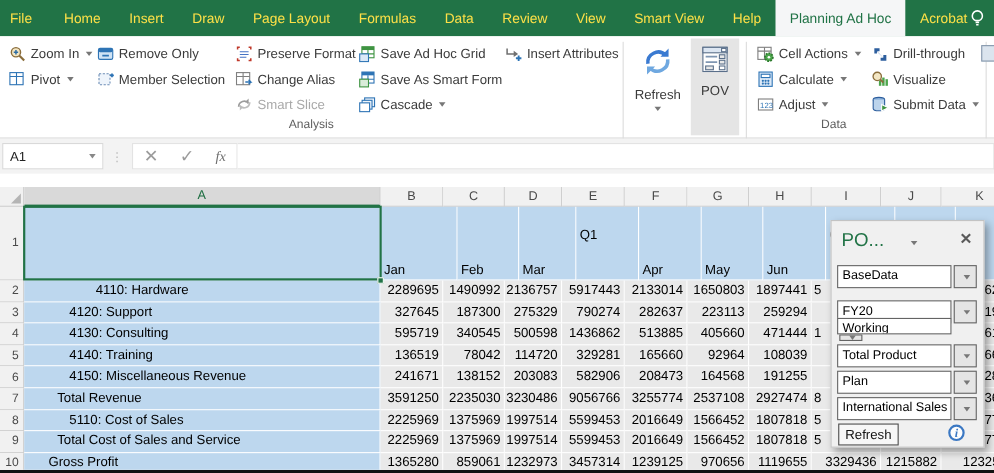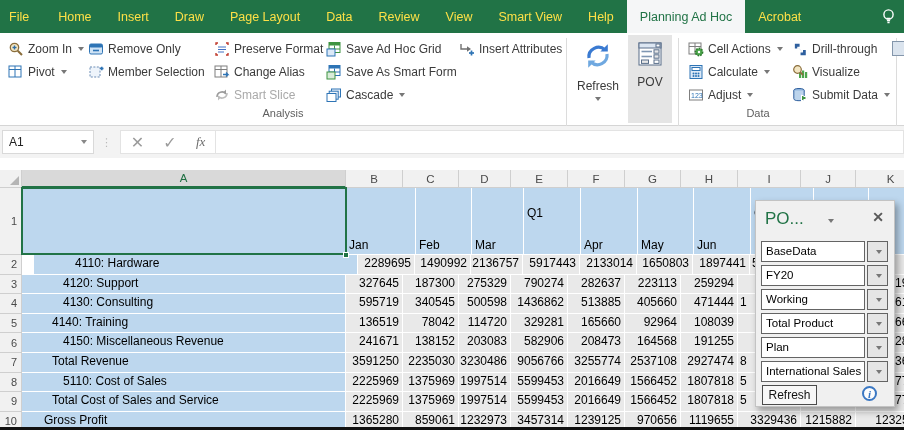--- a/index.html
+++ b/index.html
@@ -75,20 +75,21 @@
 <body>
 
 <div id="screen">
 
   <div id="tabbar">
       <div class="tab file">File</div>
       <div class="tab">Home</div>
       <div class="tab">Insert</div>
       <div class="tab">Draw</div>
       <div class="tab">Page Layout</div>
+      <div class="tab">Formulas</div>
       <div class="tab">Data</div>
       <div class="tab">Review</div>
       <div class="tab">View</div>
       <div class="tab">Smart View</div>
       <div class="tab">Help</div>
       <div class="tab active">Planning Ad Hoc</div>
       <div class="tab">Acrobat</div>
       <span id="bulb"><svg width="19" height="19" viewBox="0 0 19 19" xmlns="http://www.w3.org/2000/svg">
           <circle cx="9.5" cy="7.5" r="4.6" fill="none" stroke="#fff" stroke-width="1.4"></circle>
           <path d="M7.6 11.5 h3.8 M7.9 13.5 h3.2 M8.4 15.5 h2.2" stroke="#fff" stroke-width="1.3" fill="none"></path>
@@ -394,21 +395,21 @@
             <span class="toptext">Jun</span>
           </div>
           <div class="cell c-mem" style="width: 63px; height: 67px;">
             <span class="toptext raised">Q2</span>
           </div>
           <div class="cell c-mem" style="width: 55px; height: 67px;"></div>
           <div class="cell c-mem" style="width: 70px; height: 67px;"></div>
         </div>
         <div class="grow">
           <div class="rnum" style="width: 22px; height: 19.6px;">2</div>
-          <div class="cell c-mem lbl" style="width: 324px; height: 19.6px; padding-left: 41px; margin-left: 12px;">4110: Hardware</div>
+          <div class="cell c-mem lbl" style="width: 324px; height: 19.6px; padding-left: 65px;">4110: Hardware</div>
           <div class="cell c-dat num" style="width: 57px; height: 19.6px;">2289695</div>
           <div class="cell c-dat num" style="width: 56px; height: 19.6px;">1490992</div>
           <div class="cell c-dat num" style="width: 52px; height: 19.6px;">2136757</div>
           <div class="cell c-dat num" style="width: 57px; height: 19.6px;">5917443</div>
           <div class="cell c-dat num" style="width: 57px; height: 19.6px;">2133014</div>
           <div class="cell c-dat num" style="width: 56px; height: 19.6px;">1650803</div>
           <div class="cell c-dat num" style="width: 57px; height: 19.6px;">1897441</div>
           <div class="cell c-dat fragL" style="width: 63px; height: 19.6px;">5</div>
           <div class="cell c-dat num" style="width: 55px; height: 19.6px;"></div>
           <div class="cell c-dat fragK" style="width: 70px; height: 19.6px;">62</div>
@@ -436,21 +437,21 @@
           <div class="cell c-dat num" style="width: 57px; height: 19.6px;">1436862</div>
           <div class="cell c-dat num" style="width: 57px; height: 19.6px;">513885</div>
           <div class="cell c-dat num" style="width: 56px; height: 19.6px;">405660</div>
           <div class="cell c-dat num" style="width: 57px; height: 19.6px;">471444</div>
           <div class="cell c-dat fragL" style="width: 63px; height: 19.6px;">1</div>
           <div class="cell c-dat num" style="width: 55px; height: 19.6px;"></div>
           <div class="cell c-dat fragK" style="width: 70px; height: 19.6px;">61</div>
         </div>
         <div class="grow">
           <div class="rnum" style="width: 22px; height: 19.6px;">5</div>
-          <div class="cell c-mem lbl" style="width: 324px; height: 19.6px; padding-left: 30px;">4140: Training</div>
+          <div class="cell c-mem lbl" style="width: 324px; height: 19.6px; padding-left: 41px;">4140: Training</div>
           <div class="cell c-dat num" style="width: 57px; height: 19.6px;">136519</div>
           <div class="cell c-dat num" style="width: 56px; height: 19.6px;">78042</div>
           <div class="cell c-dat num" style="width: 52px; height: 19.6px;">114720</div>
           <div class="cell c-dat num" style="width: 57px; height: 19.6px;">329281</div>
           <div class="cell c-dat num" style="width: 57px; height: 19.6px;">165660</div>
           <div class="cell c-dat num" style="width: 56px; height: 19.6px;">92964</div>
           <div class="cell c-dat num" style="width: 57px; height: 19.6px;">108039</div>
           <div class="cell c-dat num" style="width: 63px; height: 19.6px;"></div>
           <div class="cell c-dat num" style="width: 55px; height: 19.6px;"></div>
           <div class="cell c-dat fragK" style="width: 70px; height: 19.6px;">66</div>
@@ -534,27 +535,27 @@
     <div id="pov-title">PO...</div>
     <span class="caret" id="pov-caret"></span>
     <div id="pov-close">✕</div>
     <div id="pov-combos">
         <div class="combo" style="top: 40px;">
           <div class="val">BaseData</div>
           <div class="arrbtn">
             <span class="caret"></span>
           </div>
         </div>
-        <div class="combo" style="top: 64px;">
+        <div class="combo" style="top: 72px;">
           <div class="val">FY20</div>
           <div class="arrbtn">
             <span class="caret"></span>
           </div>
         </div>
-        <div class="combo" style="top: 88px;">
+        <div class="combo" style="top: 88px; flex-direction: column;">
           <div class="val">Working</div>
           <div class="arrbtn">
             <span class="caret"></span>
           </div>
         </div>
         <div class="combo" style="top: 112px;">
           <div class="val">Total Product</div>
           <div class="arrbtn">
             <span class="caret"></span>
           </div>

